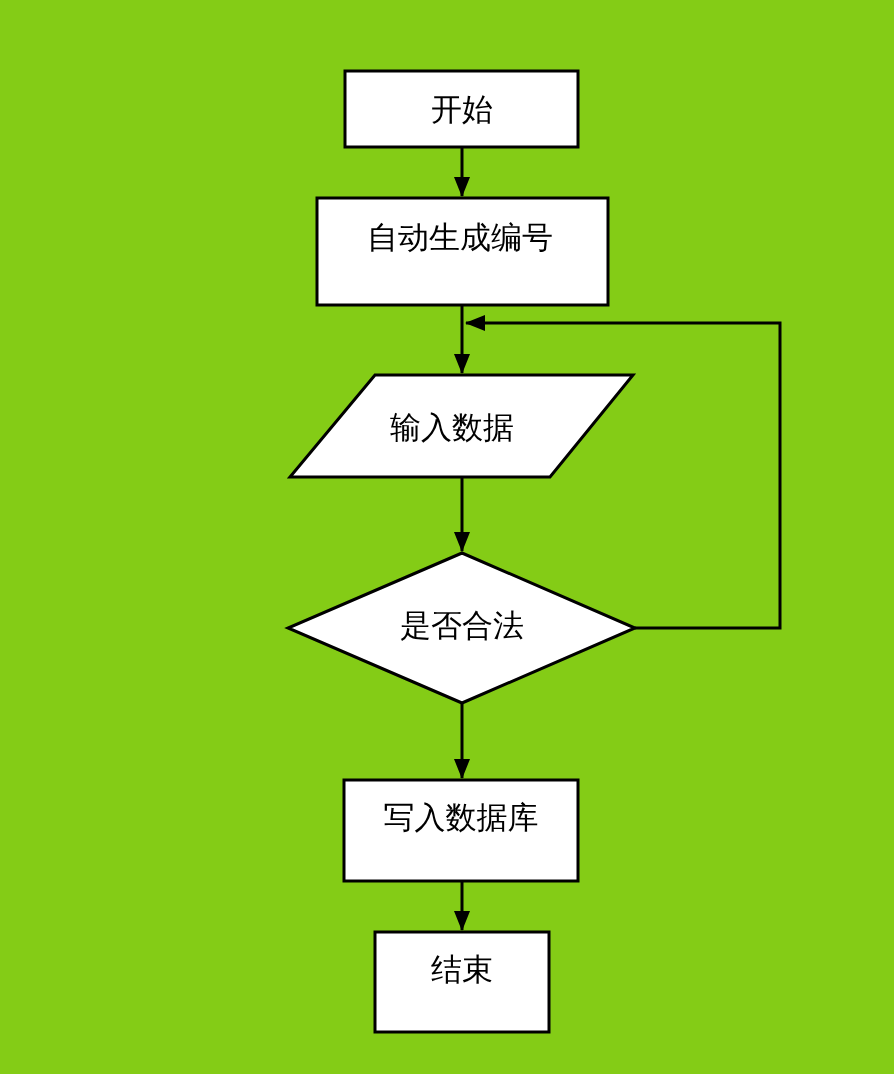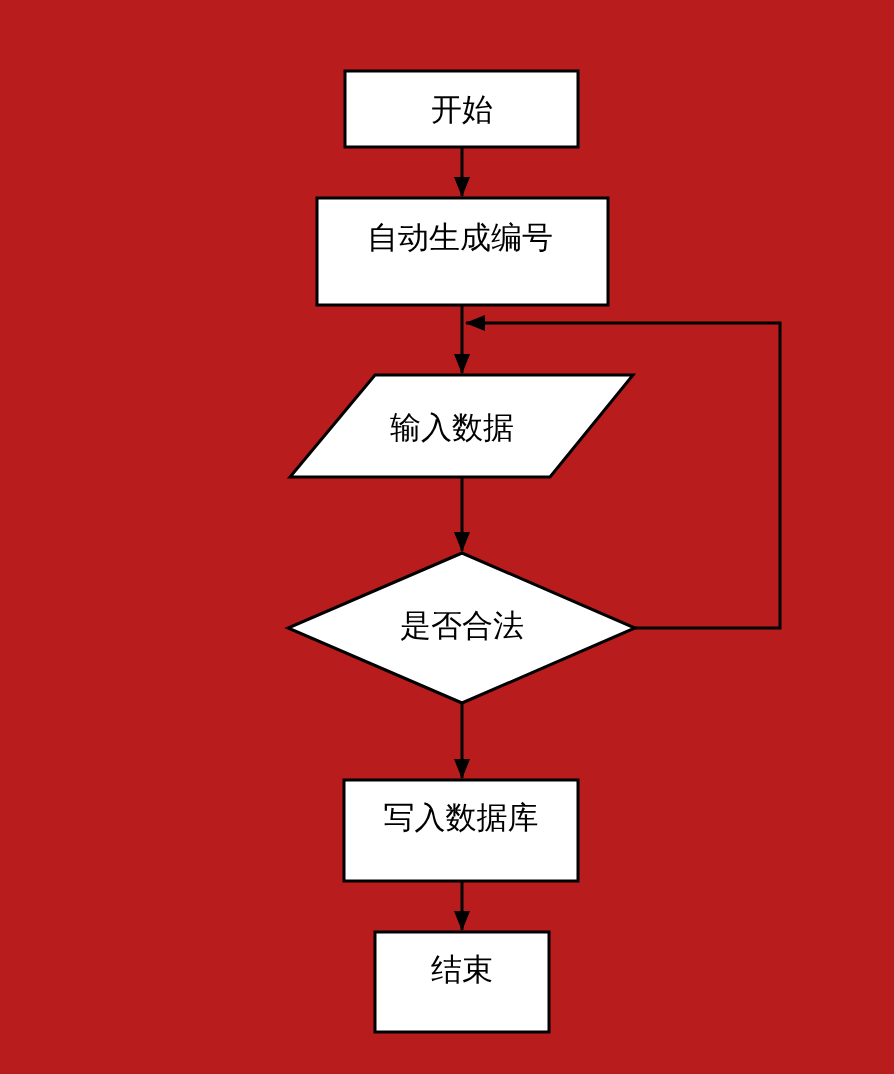--- a/index.html
+++ b/index.html
@@ -4,21 +4,21 @@
 <style>
   html, body {
     margin: 0;
     padding: 0;
     background: #ffffff;
   }
   .canvas {
     position: relative;
     width: 894px;
     height: 1074px;
-    background: #b91c1c;
+    background: #84cc16;
     font-family: "Liberation Sans", sans-serif;
   }
   svg text {
     font-family: "Liberation Sans", "DejaVu Sans", sans-serif;
     font-size: 31px;
     fill: #000000;
   }
   svg .shape {
     fill: #ffffff;
     stroke: #000000;

